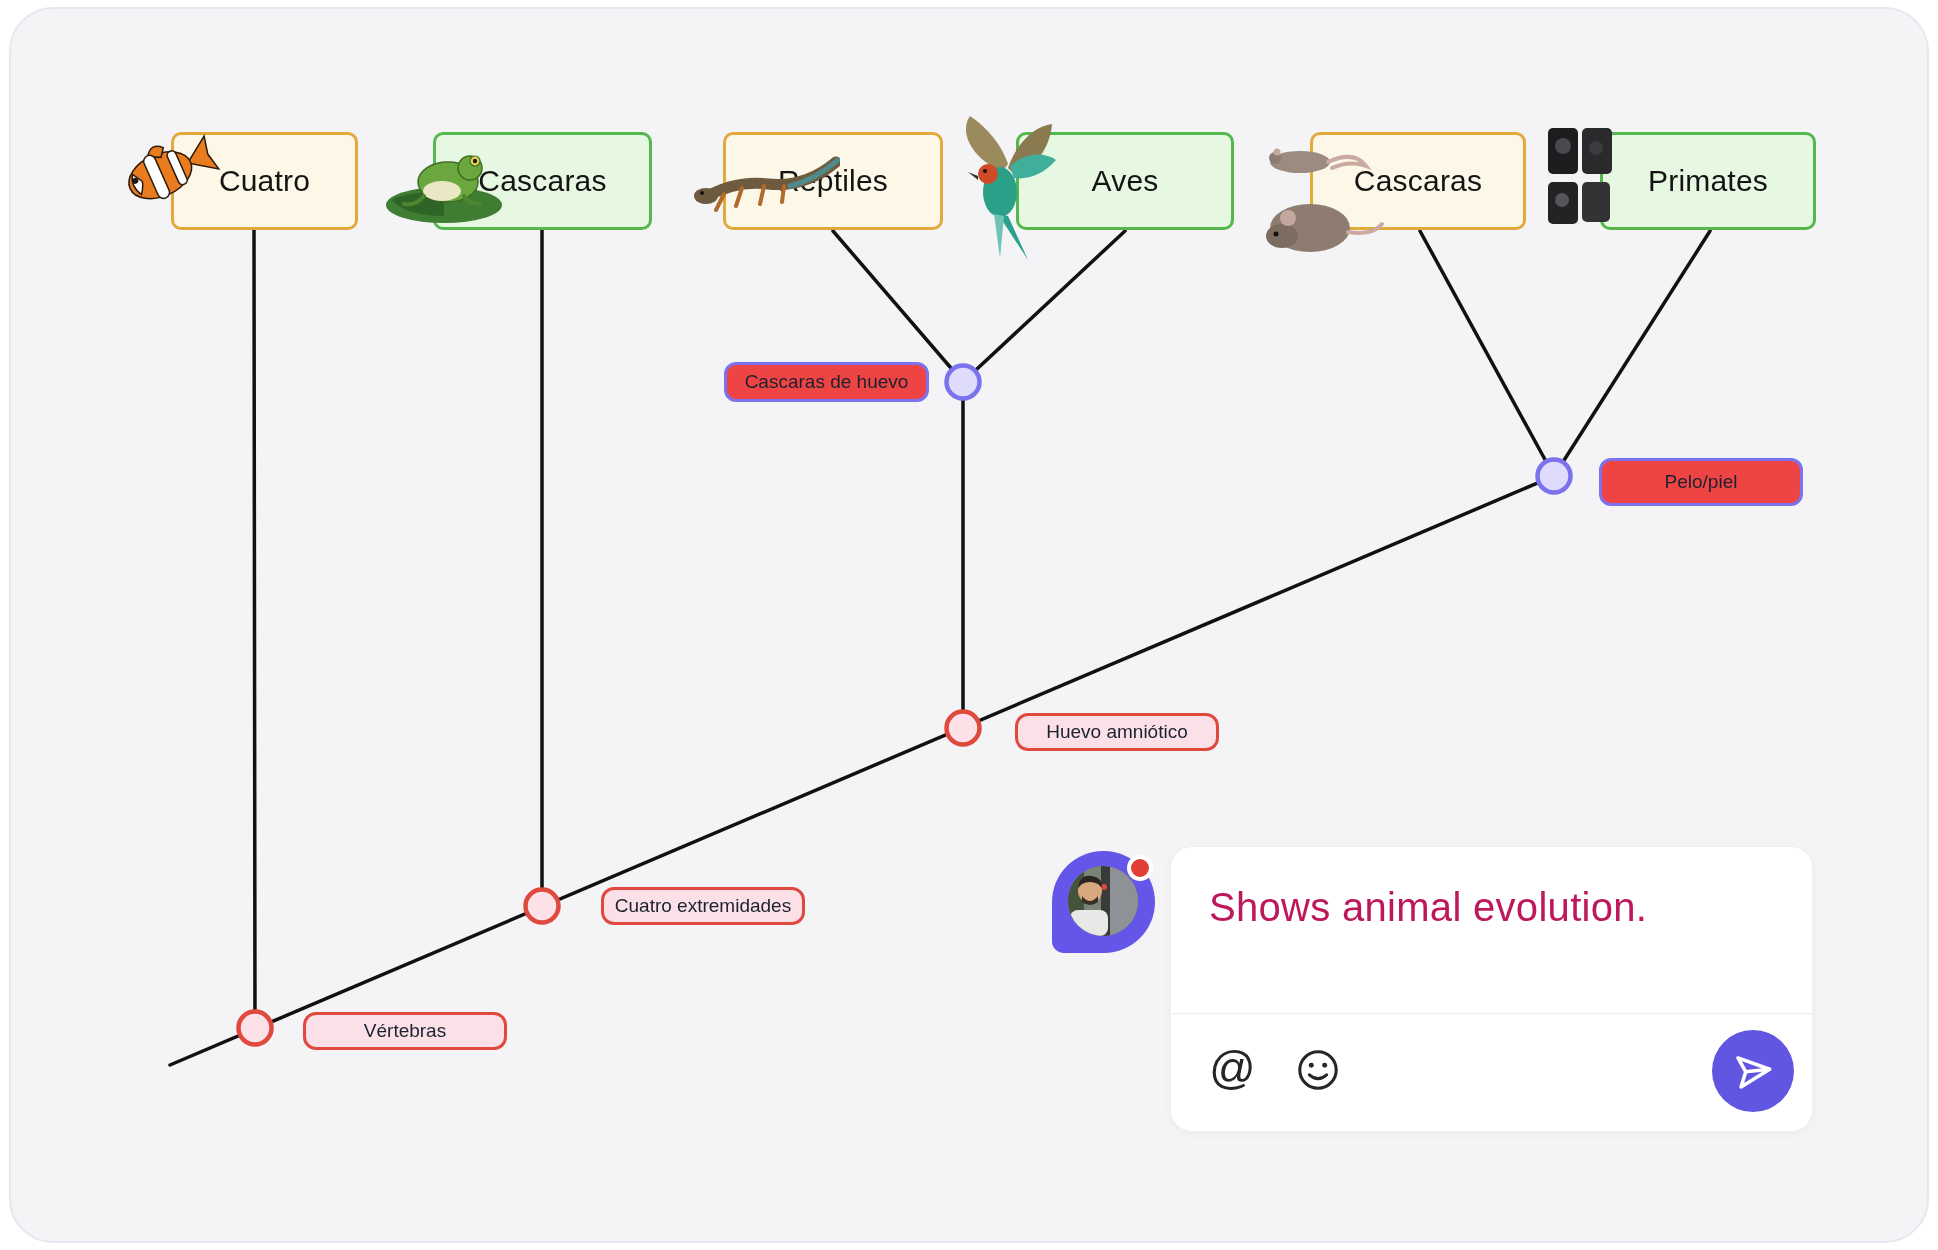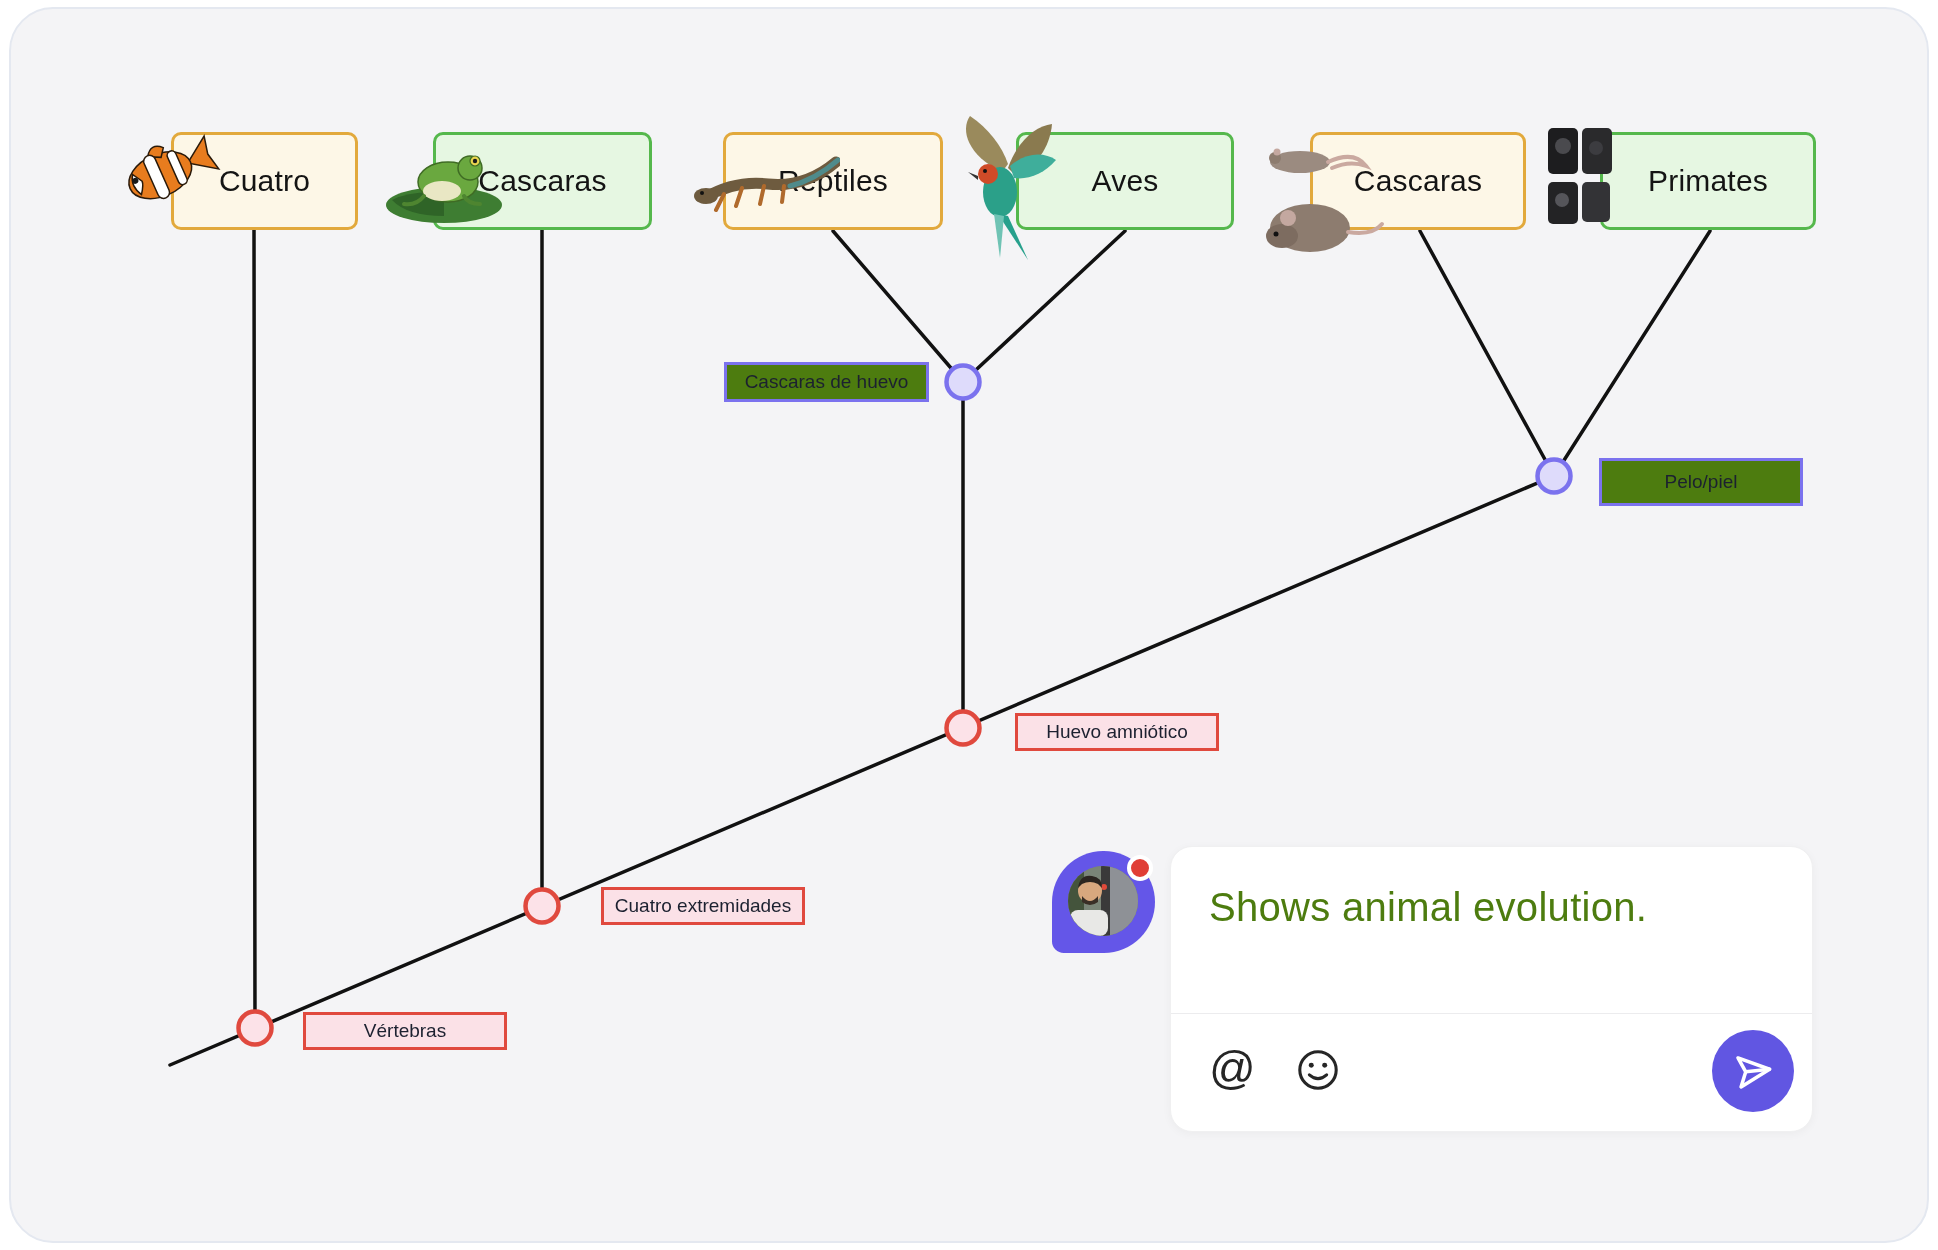--- a/index.html
+++ b/index.html
@@ -32,22 +32,22 @@
 
   
   .animal { position: absolute; z-index: 5; pointer-events: auto; }
 
   
   .trait {
     position: absolute; z-index: 6; border: 3px solid;
     display: flex; align-items: center; justify-content: center;
     font-size: 19px; font-weight: 500; color: #1c2130;
   }
-  .trait.purple { background: #4d7c0f; border-color: #7b72ee; }
-  .trait.red    { background: #fbe1e7; border-color: #e0493e; }
+  .trait.purple { background: #ef4444; border-color: #7b72ee; border-radius: 12px; }
+  .trait.red    { background: #fbe1e7; border-color: #e0493e; border-radius: 13px; }
 
   
   .comment-avatar {
     position: absolute; left: 1052px; top: 851px; width: 103px; height: 102px;
     background: #6456e8; border-radius: 52px 52px 52px 12px; z-index: 10;
   }
   .comment-avatar .photo {
     position: absolute; left: 16px; top: 15px; width: 70px; height: 70px;
     border-radius: 50%; overflow: hidden; background: #7a8577;
   }
@@ -55,21 +55,21 @@
     position: absolute; right: 2px; top: 4px; width: 26px; height: 26px;
     background: #e03e36; border: 4px solid #ffffff; border-radius: 50%;
   }
   .comment-card {
     position: absolute; left: 1170px; top: 846px; width: 643px; height: 286px;
     background: #ffffff; border: 1px solid #f0f0f1; border-radius: 22px;
     box-shadow: 0 2px 10px rgba(0,0,0,0.04); z-index: 9;
   }
   .comment-text {
     position: absolute; left: 38px; top: 36px; right: 24px;
-    font-size: 40px; font-weight: 400; color: #4d7c0f; letter-spacing: 0.3px;
+    font-size: 40px; font-weight: 400; color: #be185d; letter-spacing: 0.3px;
     line-height: 1.2;
   }
   .comment-divider { position: absolute; left: 0; right: 0; top: 166px; height: 1px; background: #ececee; }
   .icon-btn { position: absolute; background: none; border: none; cursor: pointer; color: #262626; }
   .mention-btn { left: 38px; top: 192px; font-size: 46px; font-weight: 500; font-family: "Liberation Sans", sans-serif; line-height: 1.3; }
   .emoji-btn { left: 124px; top: 200px; }
   .send-btn {
     position: absolute; left: 541px; top: 183px; width: 82px; height: 82px;
     background: #6156e2; border: none; border-radius: 50%; cursor: pointer;
     display: flex; align-items: center; justify-content: center;

